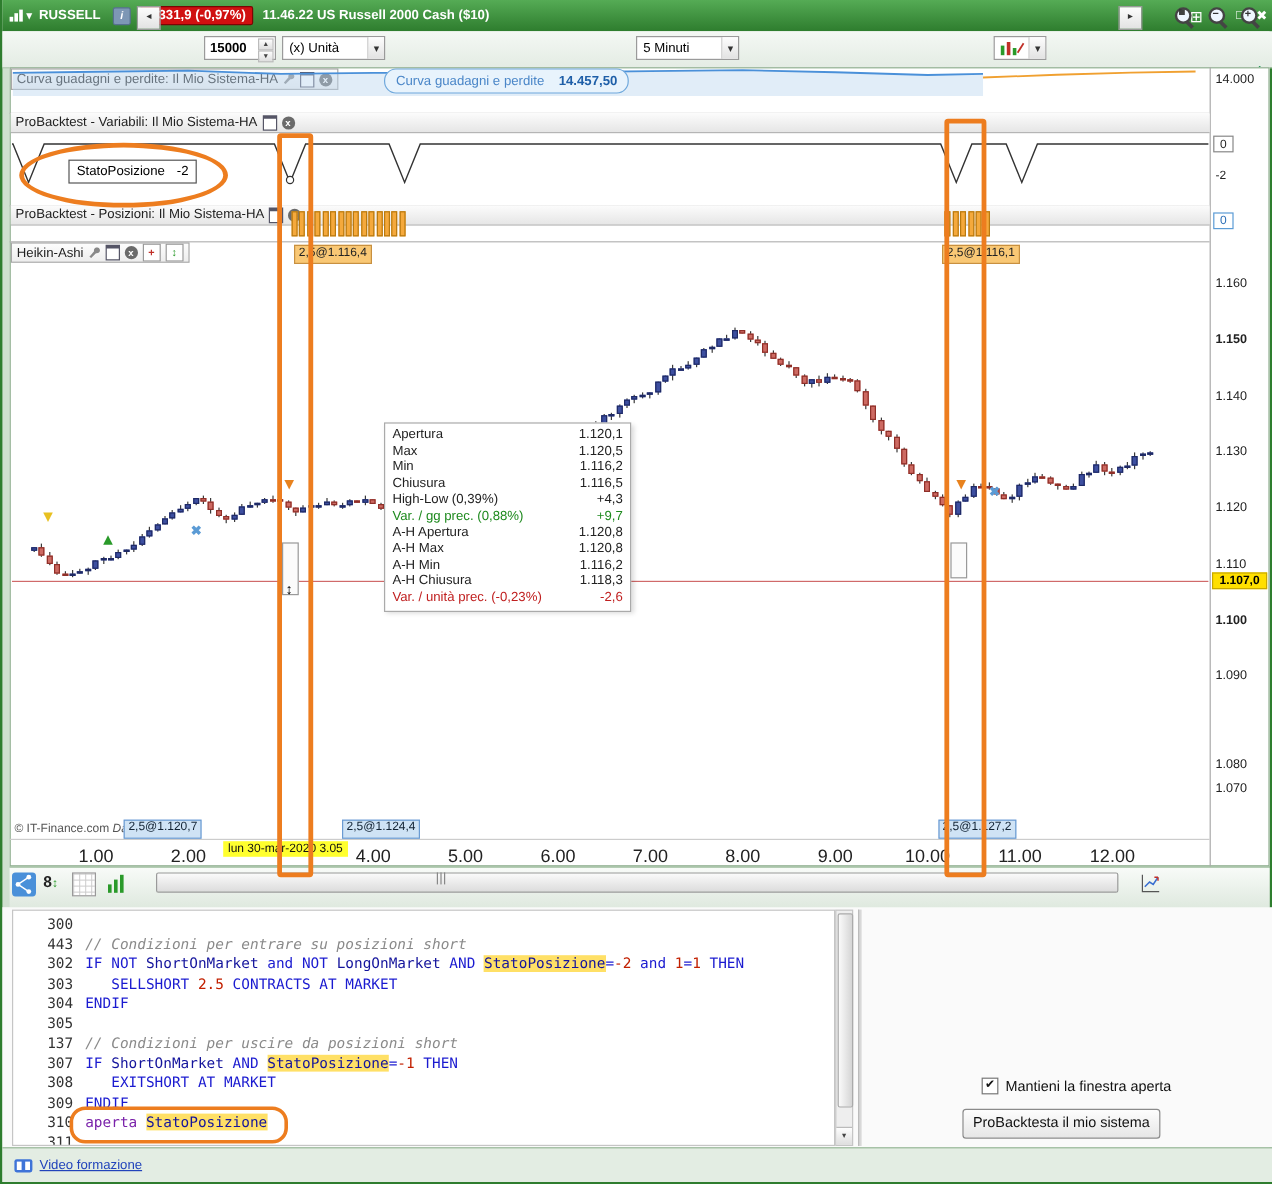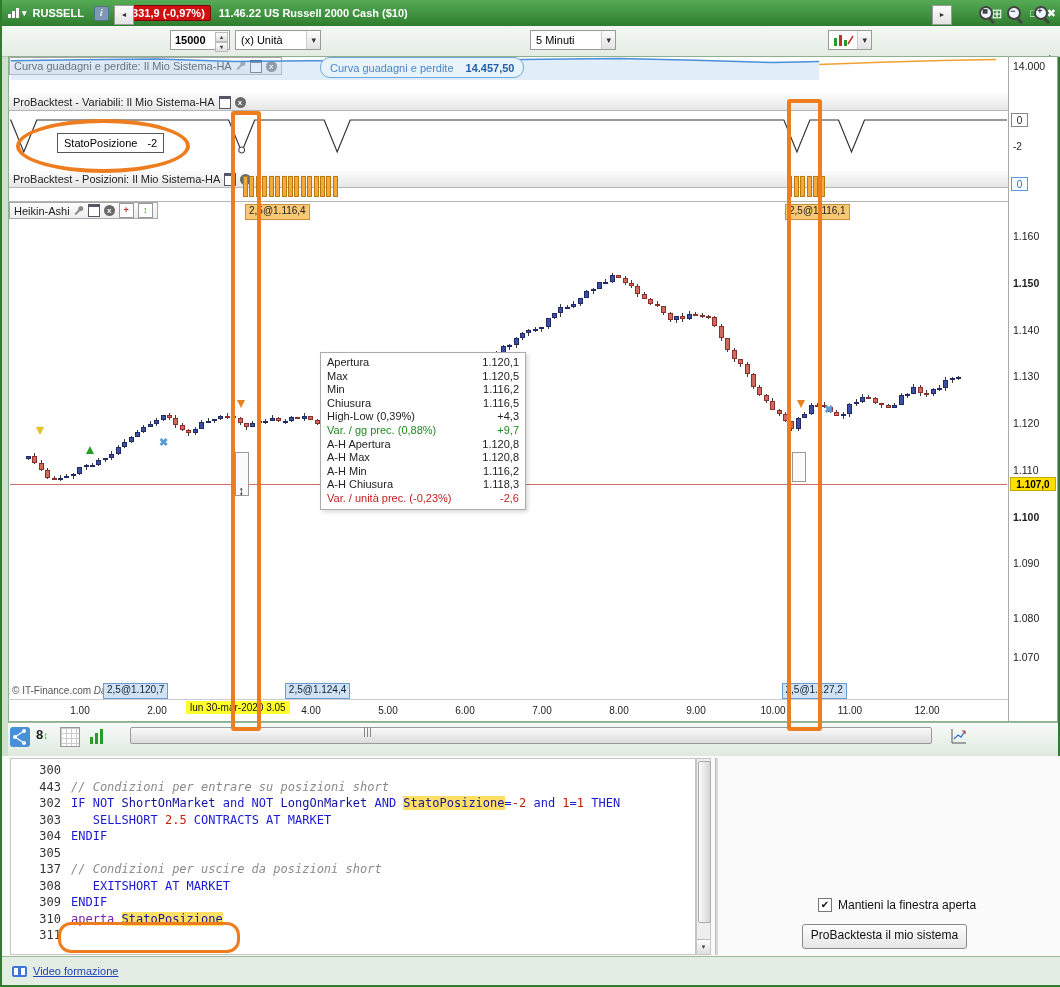--- a/index.html
+++ b/index.html
@@ -26,21 +26,21 @@
   #axis-sep{position:absolute;left:1006px;top:56px;width:1px;height:666px;background:#aaa;}
   .hline{position:absolute;left:6px;width:1000px;height:1px;background:#b5b5b5;}
   .pstrip{position:absolute;left:7px;width:999px;height:17px;background:linear-gradient(#fcfcfc,#e6e6e6);border-bottom:1px solid #b5b5b5;font-size:11px;display:flex;align-items:center;padding-left:4px;box-sizing:border-box;color:#222;}
   .pbox{position:absolute;height:18px;background:linear-gradient(#fdfdfd,#ededed);border:1px solid #a8a8a8;font-size:11px;display:inline-flex;align-items:center;padding:0 4px;box-sizing:border-box;color:#222;}
   .pico{display:inline-flex;align-items:center;justify-content:center;margin-left:4px;cursor:pointer;}
   .icon-close{width:11px;height:11px;background:#6a6a6a;border-radius:50%;color:#fff;font-size:8px;font-weight:bold;line-height:11px;text-align:center;}
   .icon-window{width:10px;height:9px;border:1px solid #556;border-top:3px solid #556;background:#fff;}
   .icon-sq{width:13px;height:13px;border:1px solid #999;background:#fff;font-size:9px;font-weight:bold;text-align:center;line-height:12px;}
   
   .axis-label{position:absolute;left:1011px;font-size:10.5px;color:#222;}
-  .time-label{position:absolute;top:705px;font-size:10px;color:#222;width:40px;text-align:center;}
+  .time-label{position:absolute;top:705px;font-size:15px;color:#222;width:40px;text-align:center;}
   .axis-box{position:absolute;left:1009px;width:17px;height:14px;border:1px solid #888;background:#fff;font-size:10px;text-align:center;line-height:13px;color:#222;box-sizing:border-box;}
   
   .wick{position:absolute;width:1px;background:#3a3a3a;}
   .body{position:absolute;width:5px;border:1px solid;box-sizing:border-box;}
   .body.up{background:#3d4fa0;border-color:#1f2a66;}
   .body.dn{background:#cd6a62;border-color:#8f2f28;}
   .ma{position:absolute;width:0;height:0;border-left:4px solid transparent;border-right:4px solid transparent;}
   .sell-arrow-yellow{border-top:8px solid #e8c020;}
   .sell-arrow-orange{border-top:8px solid #e8821e;}
   .buy-arrow-green{border-bottom:8px solid #2a9a2a;}
@@ -679,20 +679,21 @@
   <div id="lower"></div>
   <div id="code-area">
     <div id="code-lines">
         <div class="cl"><span class="ln">300</span><span></span></div>
         <div class="cl"><span class="ln">443</span><span><span class="cmt">// Condizioni per entrare su posizioni short</span></span></div>
         <div class="cl"><span class="ln">302</span><span><span class="kw">IF NOT </span><span class="idf">ShortOnMarket</span><span class="kw"> and NOT </span><span class="idf">LongOnMarket</span><span class="kw"> AND </span><span class="hl">StatoPosizione</span><span class="pln">=</span><span class="num">-2</span><span class="kw"> and </span><span class="num">1</span><span class="pln">=</span><span class="num">1</span><span class="kw"> THEN</span></span></div>
         <div class="cl"><span class="ln">303</span><span><span class="pln">   </span><span class="kw">SELLSHORT </span><span class="num">2.5</span><span class="kw"> CONTRACTS AT MARKET</span></span></div>
         <div class="cl"><span class="ln">304</span><span><span class="kw">ENDIF</span></span></div>
         <div class="cl"><span class="ln">305</span><span></span></div>
         <div class="cl"><span class="ln">137</span><span><span class="cmt">// Condizioni per uscire da posizioni short</span></span></div>
+        <div class="cl"><span class="ln">307</span><span><span class="kw">IF </span><span class="idf">ShortOnMarket</span><span class="kw"> AND </span><span class="hl">StatoPosizione</span><span class="pln">=</span><span class="num">-1</span><span class="kw"> THEN</span></span></div>
         <div class="cl"><span class="ln">308</span><span><span class="pln">   </span><span class="kw">EXITSHORT AT MARKET</span></span></div>
         <div class="cl"><span class="ln">309</span><span><span class="kw">ENDIF</span></span></div>
         <div class="cl"><span class="ln">310</span><span><span class="gra">aperta </span><span class="hl">StatoPosizione</span></span></div>
         <div class="cl"><span class="ln">311</span><span></span></div>
       </div>
   </div>
   <div id="code-scroll">
     <div id="code-thumb"></div>
     <div id="code-down">▾</div>
   </div>
@@ -714,21 +715,21 @@
   <div class="ann" style="left:56px;top:922px;width:176px;height:25px;border-width:3px;border-radius:13px;"></div>
 
 <div class="axis-label" style="top: 230px;">1.160</div>
     <div class="axis-label" style="top: 276.778px; font-weight: bold;">1.150</div>
     <div class="axis-label" style="top: 323.556px;">1.140</div>
     <div class="axis-label" style="top: 370.333px;">1.130</div>
     <div class="axis-label" style="top: 417.111px;">1.120</div>
     <div class="axis-label" style="top: 463.889px;">1.110</div>
     <div class="axis-label" style="top: 510.667px; font-weight: bold;">1.100</div>
     <div class="axis-label" style="top: 557.444px;">1.090</div>
-    <div class="axis-label" style="top: 612px;">1.080</div>
+    <div class="axis-label" style="top: 631px;">1.080</div>
     <div class="axis-label" style="top: 651px;">1.070</div>
     <div class="time-label" style="left: 58px;">1.00</div>
     <div class="time-label" style="left: 135px;">2.00</div>
     <div class="time-label" style="left: 289px;">4.00</div>
     <div class="time-label" style="left: 366px;">5.00</div>
     <div class="time-label" style="left: 443px;">6.00</div>
     <div class="time-label" style="left: 520px;">7.00</div>
     <div class="time-label" style="left: 597px;">8.00</div>
     <div class="time-label" style="left: 674px;">9.00</div>
     <div class="time-label" style="left: 751px;">10.00</div>

